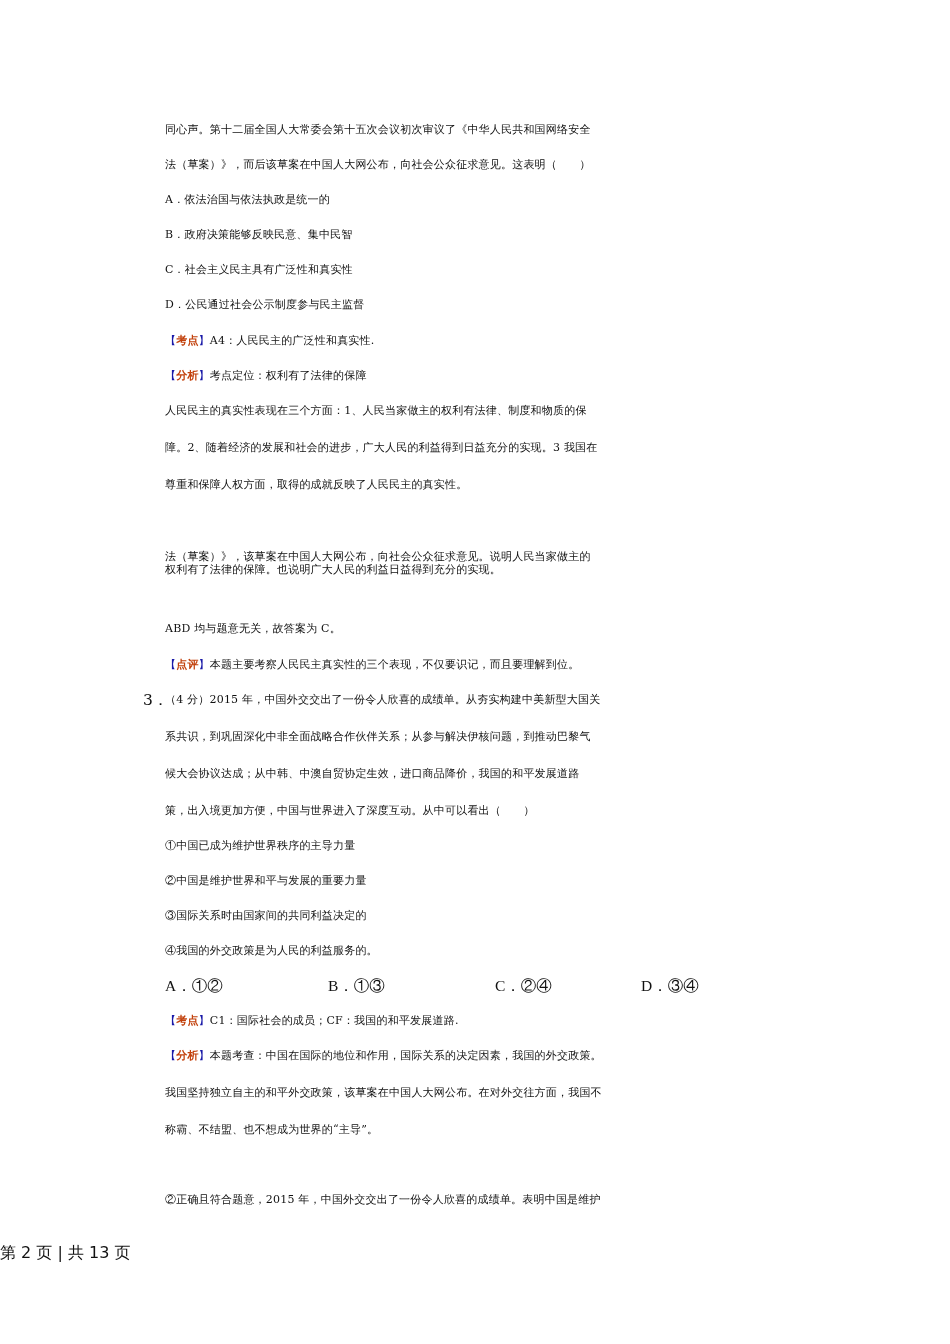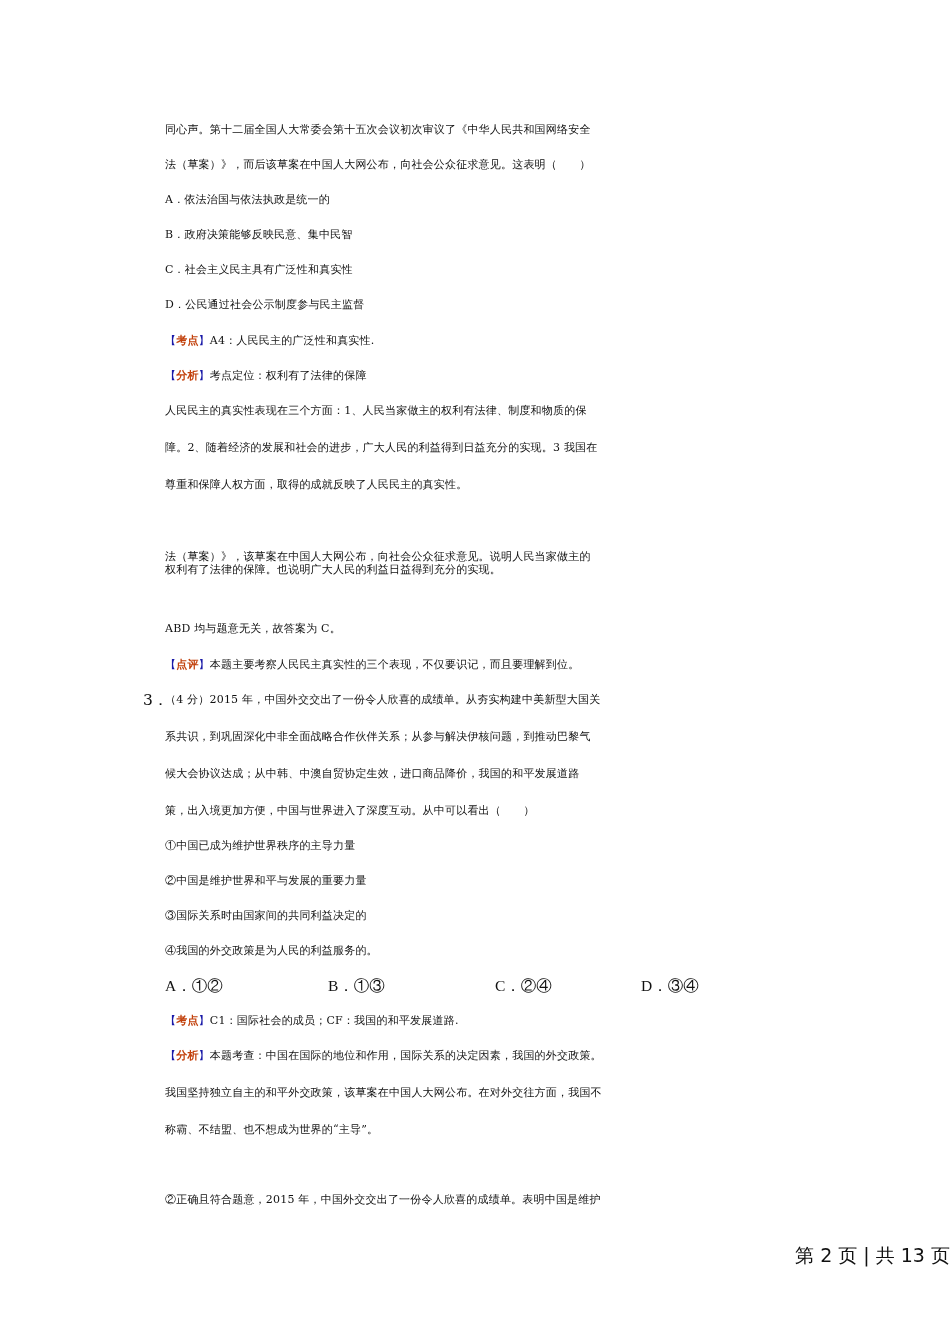--- a/index.html
+++ b/index.html
@@ -5,22 +5,22 @@
   html, body { margin: 0; padding: 0; background: #ffffff; }
   body { width: 950px; height: 1344px; position: relative; overflow: hidden;
          font-family: "DejaVu Serif", "Liberation Serif", serif; color: #111; }
   .page { position: absolute; left: 0; top: 0; width: 950px; height: 1344px; }
   .line { position: absolute; left: 165px; font-size: 11px; line-height: 20px; white-space: nowrap; letter-spacing: 0.2px; }
   .label-open, .label-close { color: #1a1aa8; }
   .label-text { color: #c2410c; font-weight: bold; }
   .qnum { position: absolute; left: 143px; font-size: 15.5px; line-height: 20px; }
   .options { position: absolute; left: 165px; font-size: 15.5px; line-height: 20px; width: 640px; }
   .opt { position: absolute; white-space: nowrap; font-family: Liberation Serif, serif; }
-  .footer { position: absolute; left: 0; width: 950px; top: 1243px; text-align: right;
-            font-family: "DejaVu Sans", sans-serif; font-size: 19px; color: #111; }
+  .footer { position: absolute; left: 0; width: 950px; top: 1243px; text-align: left;
+            font-family: "DejaVu Sans", sans-serif; font-size: 16px; color: #111; }
 </style>
 </head>
 <body>
 
 <div class="page">
 
   <div class="line" style="top:120px">同心声。第十二届全国人大常委会第十五次会议初次审议了《中华人民共和国网络安全</div>
   <div class="line" style="top:155px">法（草案）》，而后该草案在中国人大网公布，向社会公众征求意见。这表明（　　）</div>
   <div class="line" style="top:190px">A．依法治国与依法执政是统一的</div>
   <div class="line" style="top:225px">B．政府决策能够反映民意、集中民智</div>

